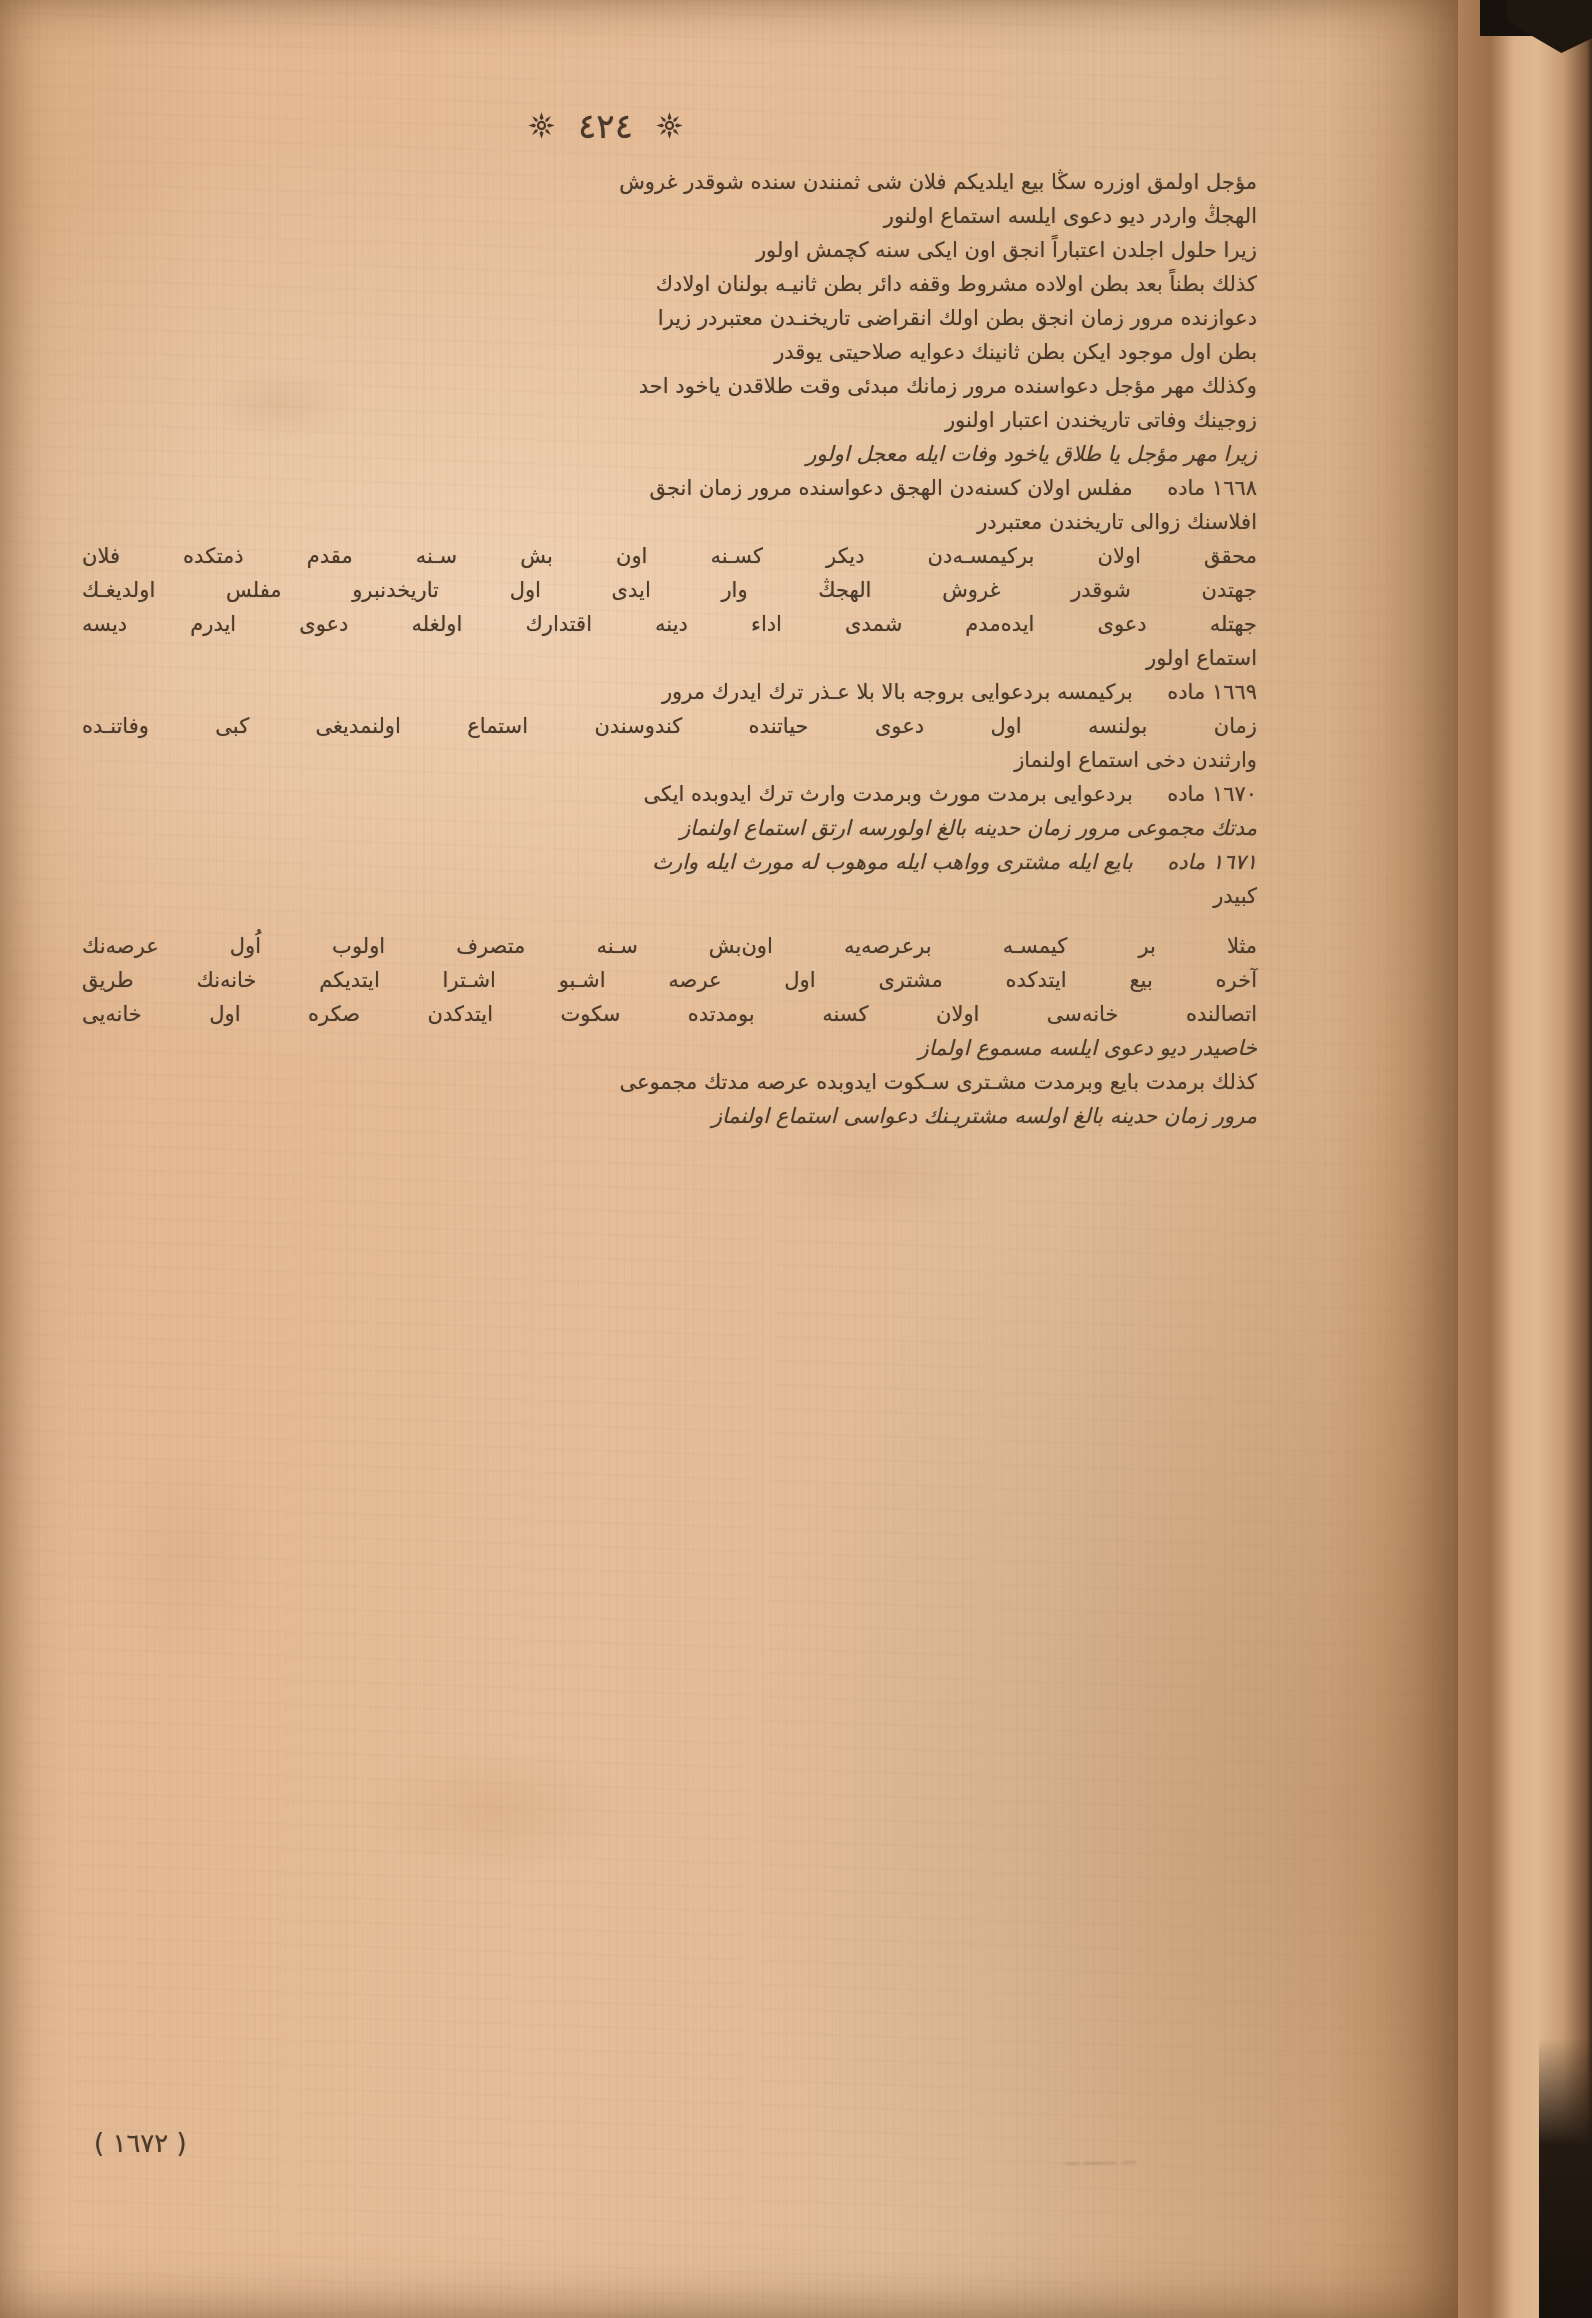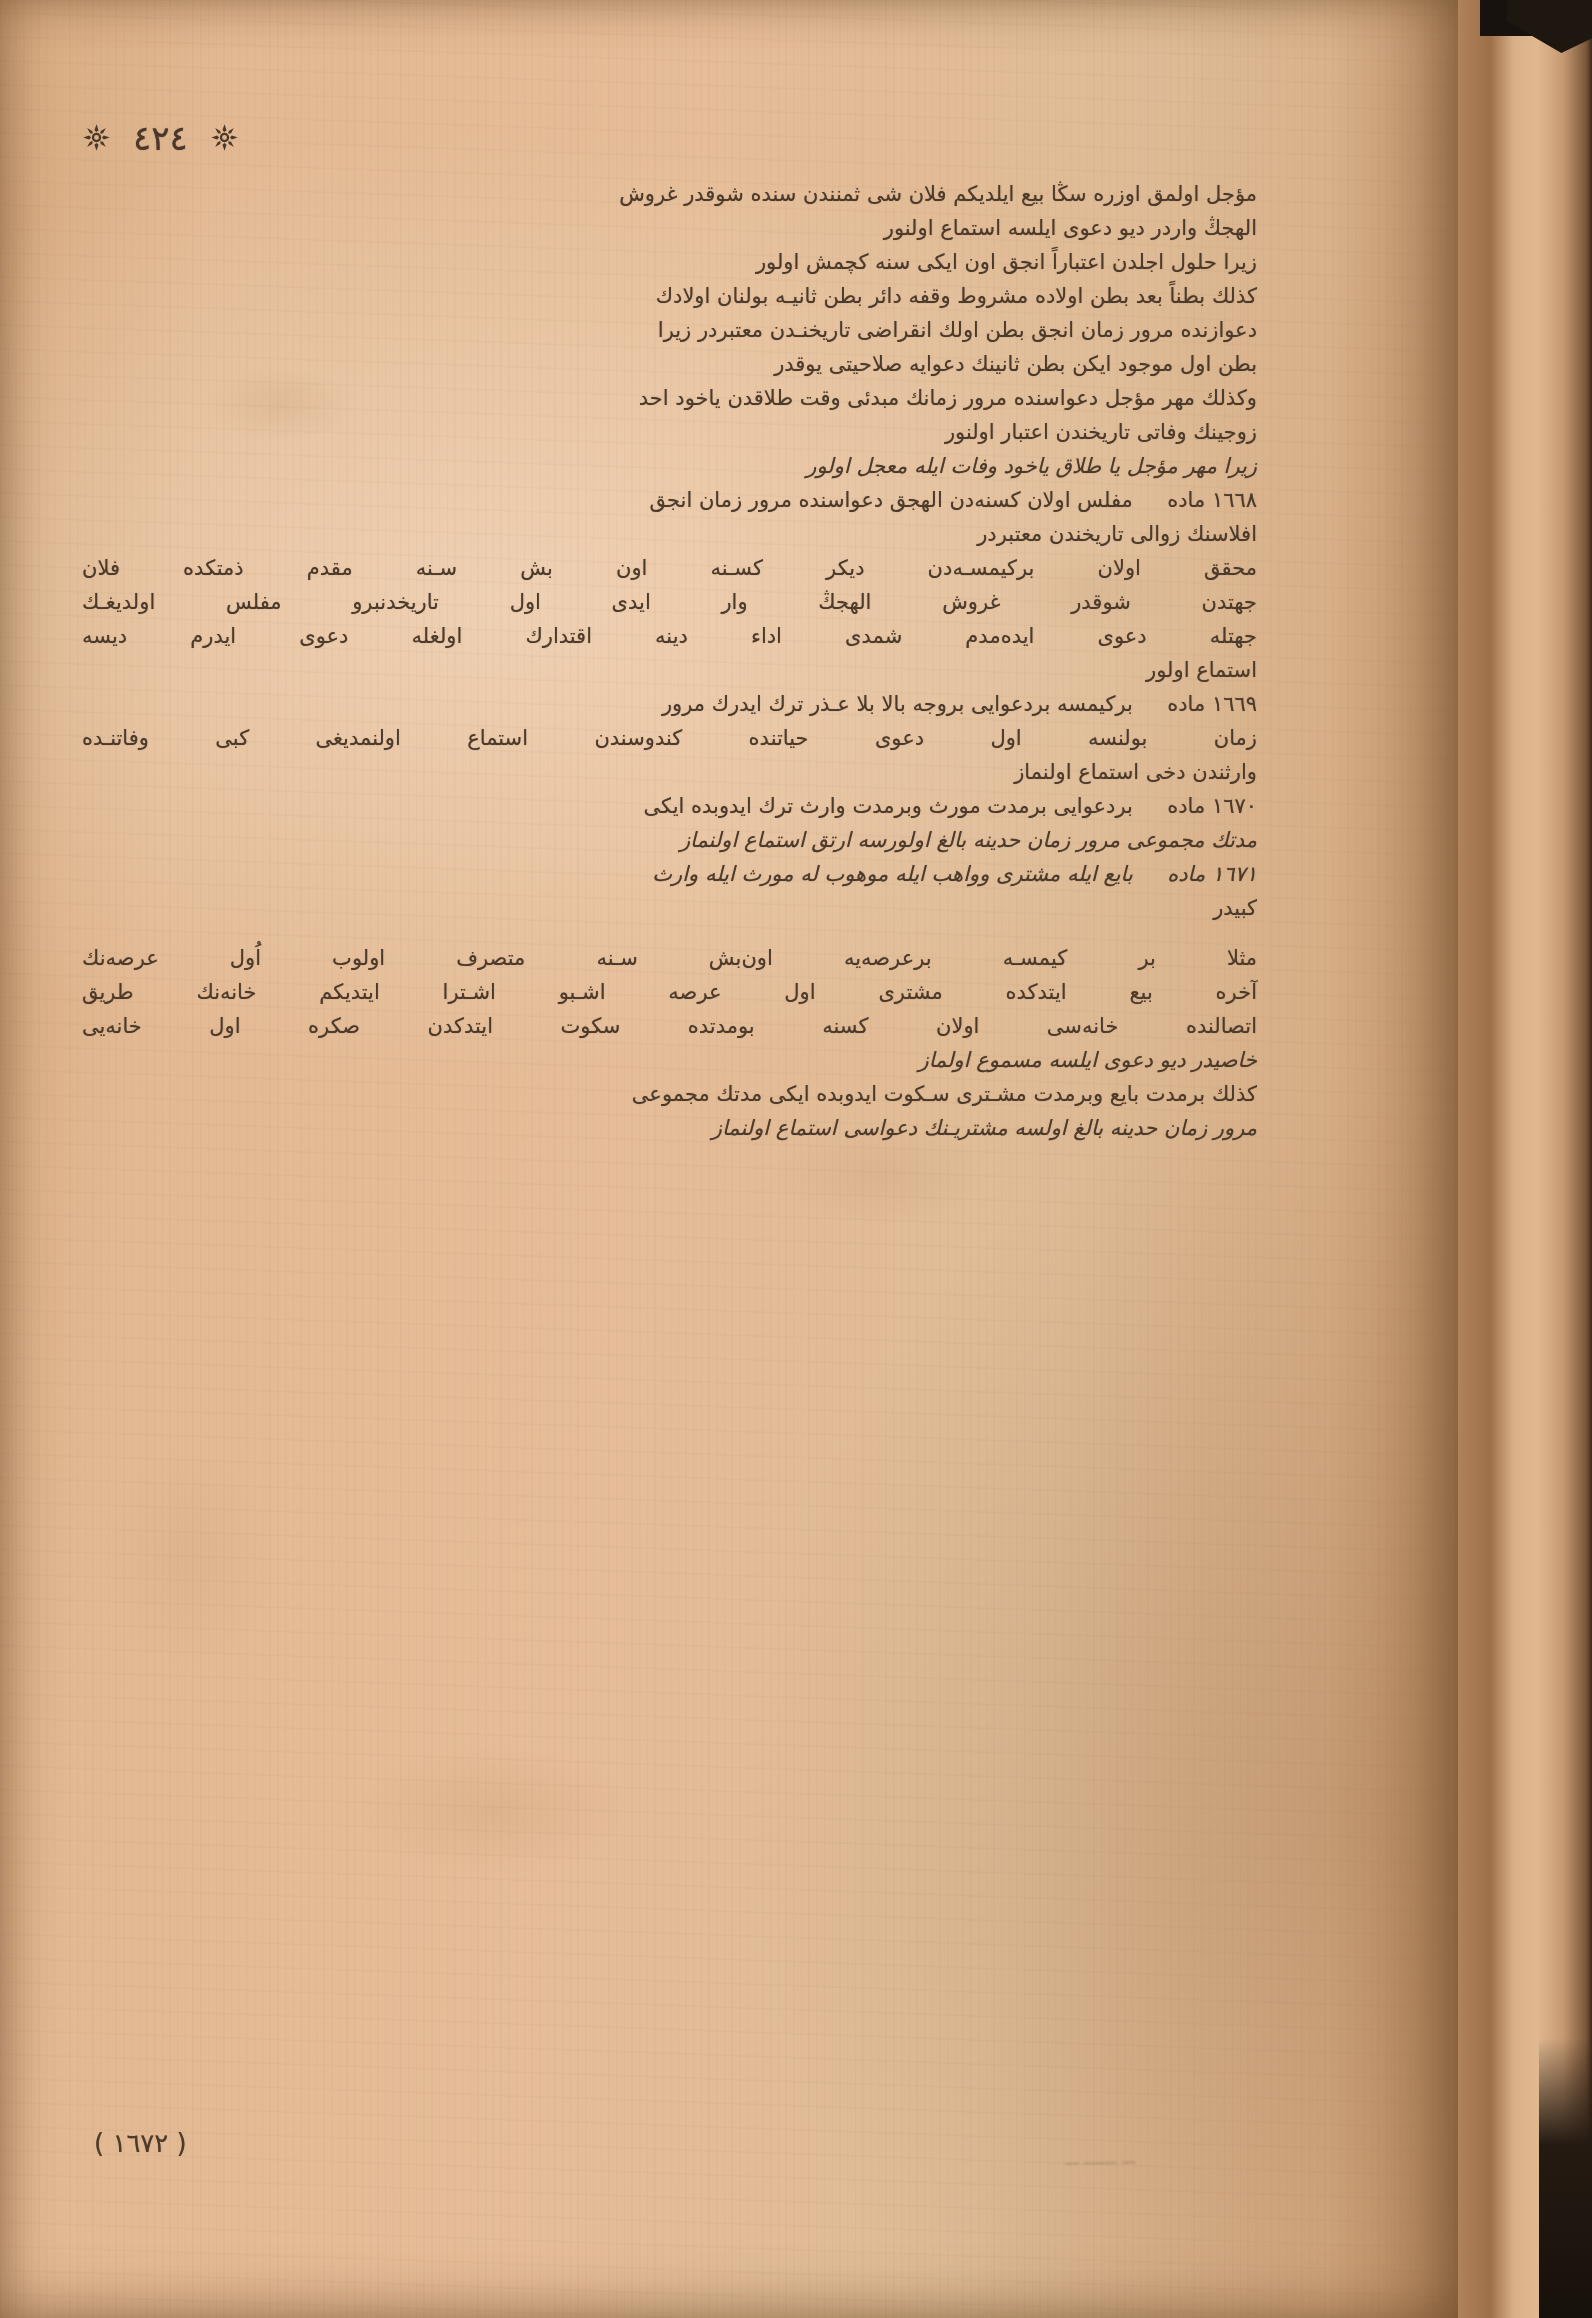--- a/index.html
+++ b/index.html
@@ -113,26 +113,26 @@
     left: 82px;
     width: 1175px;
     direction: rtl;
     text-align: right;
   }
 
   
   .runhead {
     direction: rtl;
     text-align: center;
-    margin: 16px 0 12px 0;
+    margin: 4px 0 12px 0;
     padding-right: 128px;
     height: 55px;
     display: flex;
     align-items: center;
-    justify-content: flex-end;
+    justify-content: center;
     gap: 22px;
   }
   .folio-num {
     font-family: "DejaVu Sans", sans-serif;
     font-size: 34px;
     color: #4a382a;
     letter-spacing: 2.6px;
     text-shadow: 0 0 1px rgba(58,42,30,.75);
   }
   .orn {
@@ -279,21 +279,21 @@
     <p class="line rt artnum">١٦٧٠ ماده   بردعوایی برمدت مورث وبرمدت وارث ترك ایدوبده ایكی</p>
     <p class="line ind1">مدتك مجموعی مرور زمان حدینه بالغ اولورسه ارتق استماع اولنماز</p>
 
     <p class="line ind1 artnum">١٦٧١ ماده   بایع ایله مشتری وواهب ایله موهوب له مورث ایله وارث</p>
     <p class="line ind4">كبیدر</p>
 
     <p class="line just" style="margin-top:15.3px;">مثلا بر كیمسـه برعرصه‌یه اون‌بش سـنه متصرف اولوب اُول عرصه‌نك</p>
     <p class="line just">آخره بیع ایتدكده مشتری اول عرصه اشـبو اشـترا ایتدیكم خانه‌نك طریق</p>
     <p class="line just">اتصالنده خانه‌سی اولان كسنه بومدتده سكوت ایتدكدن صكره اول خانه‌یی</p>
     <p class="line ind1">خاصیدر دیو دعوی ایلسه مسموع اولماز</p>
-    <p class="line rt">كذلك برمدت بایع وبرمدت مشـتری سـكوت ایدوبده ایكی مدتك مجموعی</p>
+    <p class="line rt">كذلك برمدت بایع وبرمدت مشـتری سـكوت ایدوبده عرصه مدتك مجموعی</p>
     <p class="line ind1">مرور زمان حدینه بالغ اولسه مشتریـنك دعواسی استماع اولنماز</p>
   </div>
 
   <div class="catchword">( ١٦٧٢ )</div>
 
   <div class="ghost-stamp">ـــ ـــــــ ـــ</div>
 
 </div>
 
 

